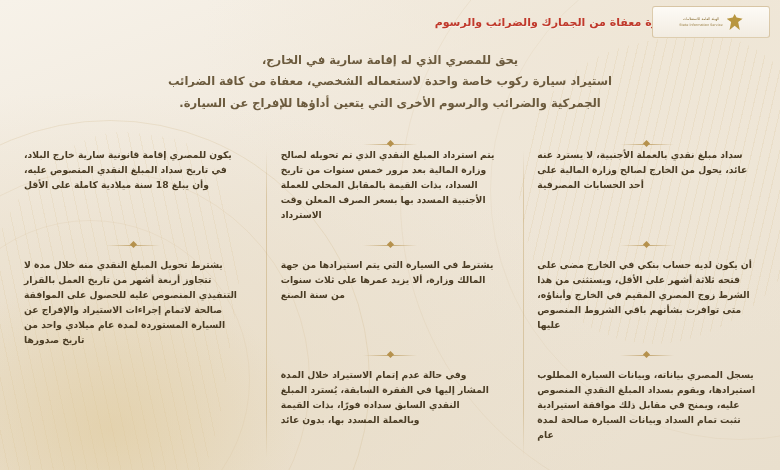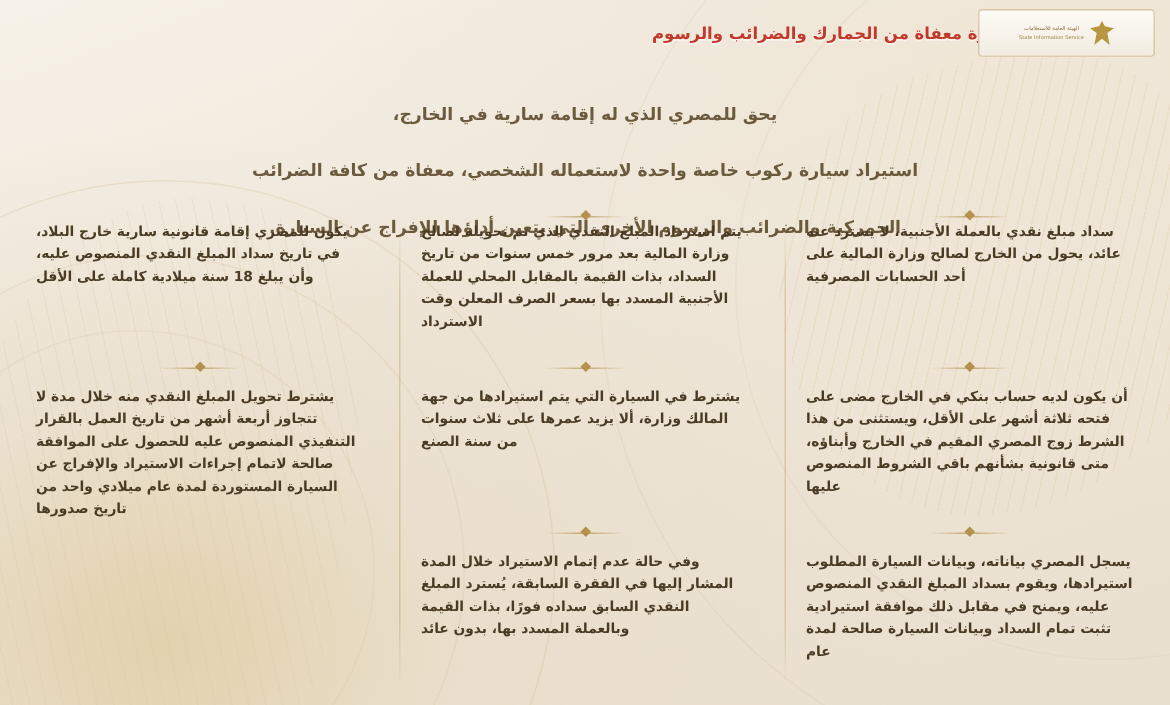--- a/index.html
+++ b/index.html
@@ -115,21 +115,21 @@
   .intro {
     position: absolute;
     top: 50px; left: 0; right: 0;
     padding: 0 112px;
     text-align: center;
     color: #6b5a3d;
     font-size: 11.5px;
     font-weight: bold;
     line-height: 1.85;
   }
-  .intro .line { display: block; margin-top: 16px; }
+  .intro .line { display: block; }
 
   
   .grid {
     position: absolute;
     top: 142px;
     left: 10px;
     right: 10px;
     bottom: 4px;
     display: grid;
     grid-template-columns: repeat(3, 1fr);
@@ -239,21 +239,21 @@
     <div class="card-text">يتم استرداد المبلغ النقدي الذي تم تحويله لصالح وزارة المالية بعد مرور خمس سنوات من تاريخ السداد، بذات القيمة بالمقابل المحلي للعملة الأجنبية المسدد بها بسعر الصرف المعلن وقت الاسترداد</div>
     <div class="deco-bottom"></div>
   </div>
 
   <div class="card">
     <div class="card-text">يكون للمصري إقامة قانونية سارية خارج البلاد، في تاريخ سداد المبلغ النقدي المنصوص عليه، وأن يبلغ 18 سنة ميلادية كاملة على الأقل</div>
     <div class="deco-bottom"></div>
   </div>
 
   <div class="card">
-    <div class="card-text">أن يكون لديه حساب بنكي في الخارج مضى على فتحه ثلاثة أشهر على الأقل، ويستثنى من هذا الشرط زوج المصري المقيم في الخارج وأبناؤه، متى قانونية بشأنهم باقي الشروط المنصوص عليها</div>
+    <div class="card-text">أن يكون لديه حساب بنكي في الخارج مضى على فتحه ثلاثة أشهر على الأقل، ويستثنى من هذا الشرط زوج المصري المقيم في الخارج وأبناؤه، متى توافرت بشأنهم باقي الشروط المنصوص عليها</div>
     <div class="deco-bottom"></div>
   </div>
 
   <div class="card">
     <div class="card-text">يشترط في السيارة التي يتم استيرادها من جهة المالك وزارة، ألا يزيد عمرها على ثلاث سنوات من سنة الصنع</div>
     <div class="deco-bottom"></div>
   </div>
 
   <div class="card">
     <div class="card-text">يشترط تحويل المبلغ النقدي منه خلال مدة لا تتجاوز أربعة أشهر من تاريخ العمل بالقرار التنفيذي المنصوص عليه للحصول على الموافقة صالحة لاتمام إجراءات الاستيراد والإفراج عن السيارة المستوردة لمدة عام ميلادي واحد من تاريخ صدورها</div>

